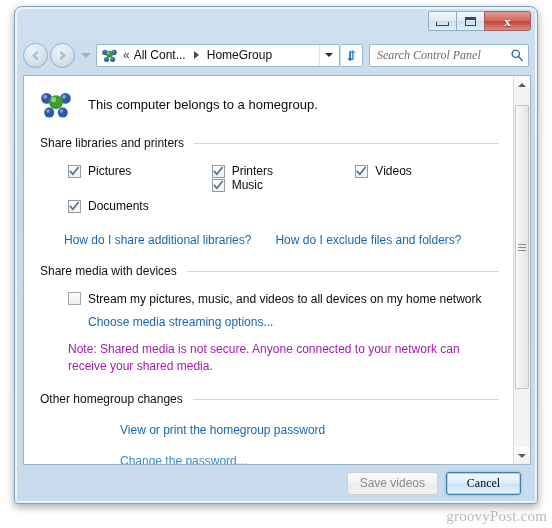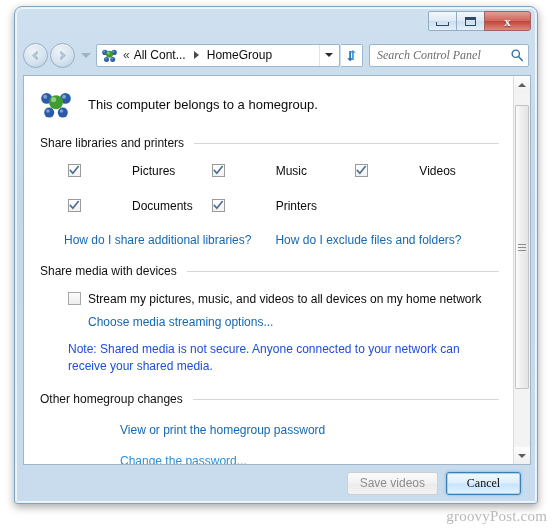--- a/index.html
+++ b/index.html
@@ -259,23 +259,22 @@
     margin-left: 10px;
   }
 
   .cb-grid {
     display: flex;
     padding-left: 28px;
   }
   .cb-col { width: 150px; }
   .cb-item {
     display: flex;
-    align-items: flex-start;
+    align-items: flex-end;
     margin-bottom: 21px;
-    gap: 44px;
   }
   .cb-item.last { margin-bottom: 0; }
   .checkbox {
     width: 13px;
     height: 13px;
     border: 1px solid #9a9a9a;
     background: linear-gradient(to bottom, #ffffff 0%, #f2f2f2 100%);
     box-sizing: border-box;
     flex: none;
     display: flex;
@@ -318,21 +317,21 @@
   .checkbox.unchecked {
     background: linear-gradient(to bottom, #fbfbfb 0%, #eeeeee 100%);
     border-color: #a7a7a7;
   }
   .sub-link-row {
     padding-left: 48px;
     margin-bottom: 11px;
   }
   .note {
     font-size: 12px;
-    color: #1d4ed8;
+    color: #a21caf;
     line-height: 17px;
     padding-left: 28px;
     padding-right: 10px;
     margin-bottom: 17px;
   }
 
   .action-list {
     padding-left: 48px;
   }
   .action-item { margin-bottom: 13px; margin-left: 32px; }
@@ -570,35 +569,35 @@
                 <span class="checkbox">
                   <svg width="11" height="11" viewBox="0 0 12 12">
                     <path d="M1.6 6.0 L4.2 9.0 L10.0 1.8" fill="none" stroke="#4a6d92" stroke-width="1.8" stroke-linecap="square"></path>
                   </svg>
                 </span>
                 <span class="cb-label">Documents</span>
               </div>
             </div>
 
             <div class="cb-col">
+              <div class="cb-item last">
+                <span class="checkbox">
+                  <svg width="11" height="11" viewBox="0 0 12 12">
+                    <path d="M1.6 6.0 L4.2 9.0 L10.0 1.8" fill="none" stroke="#4a6d92" stroke-width="1.8" stroke-linecap="square"></path>
+                  </svg>
+                </span>
+                <span class="cb-label">Printers</span>
+              </div>
               <div class="cb-item">
                 <span class="checkbox">
                   <svg width="11" height="11" viewBox="0 0 12 12">
                     <path d="M1.6 6.0 L4.2 9.0 L10.0 1.8" fill="none" stroke="#4a6d92" stroke-width="1.8" stroke-linecap="square"></path>
                   </svg>
                 </span>
                 <span class="cb-label">Music</span>
-              </div>
-              <div class="cb-item last">
-                <span class="checkbox">
-                  <svg width="11" height="11" viewBox="0 0 12 12">
-                    <path d="M1.6 6.0 L4.2 9.0 L10.0 1.8" fill="none" stroke="#4a6d92" stroke-width="1.8" stroke-linecap="square"></path>
-                  </svg>
-                </span>
-                <span class="cb-label">Printers</span>
               </div>
             </div>
 
             <div class="cb-col">
               <div class="cb-item">
                 <span class="checkbox">
                   <svg width="11" height="11" viewBox="0 0 12 12">
                     <path d="M1.6 6.0 L4.2 9.0 L10.0 1.8" fill="none" stroke="#4a6d92" stroke-width="1.8" stroke-linecap="square"></path>
                   </svg>
                 </span>

